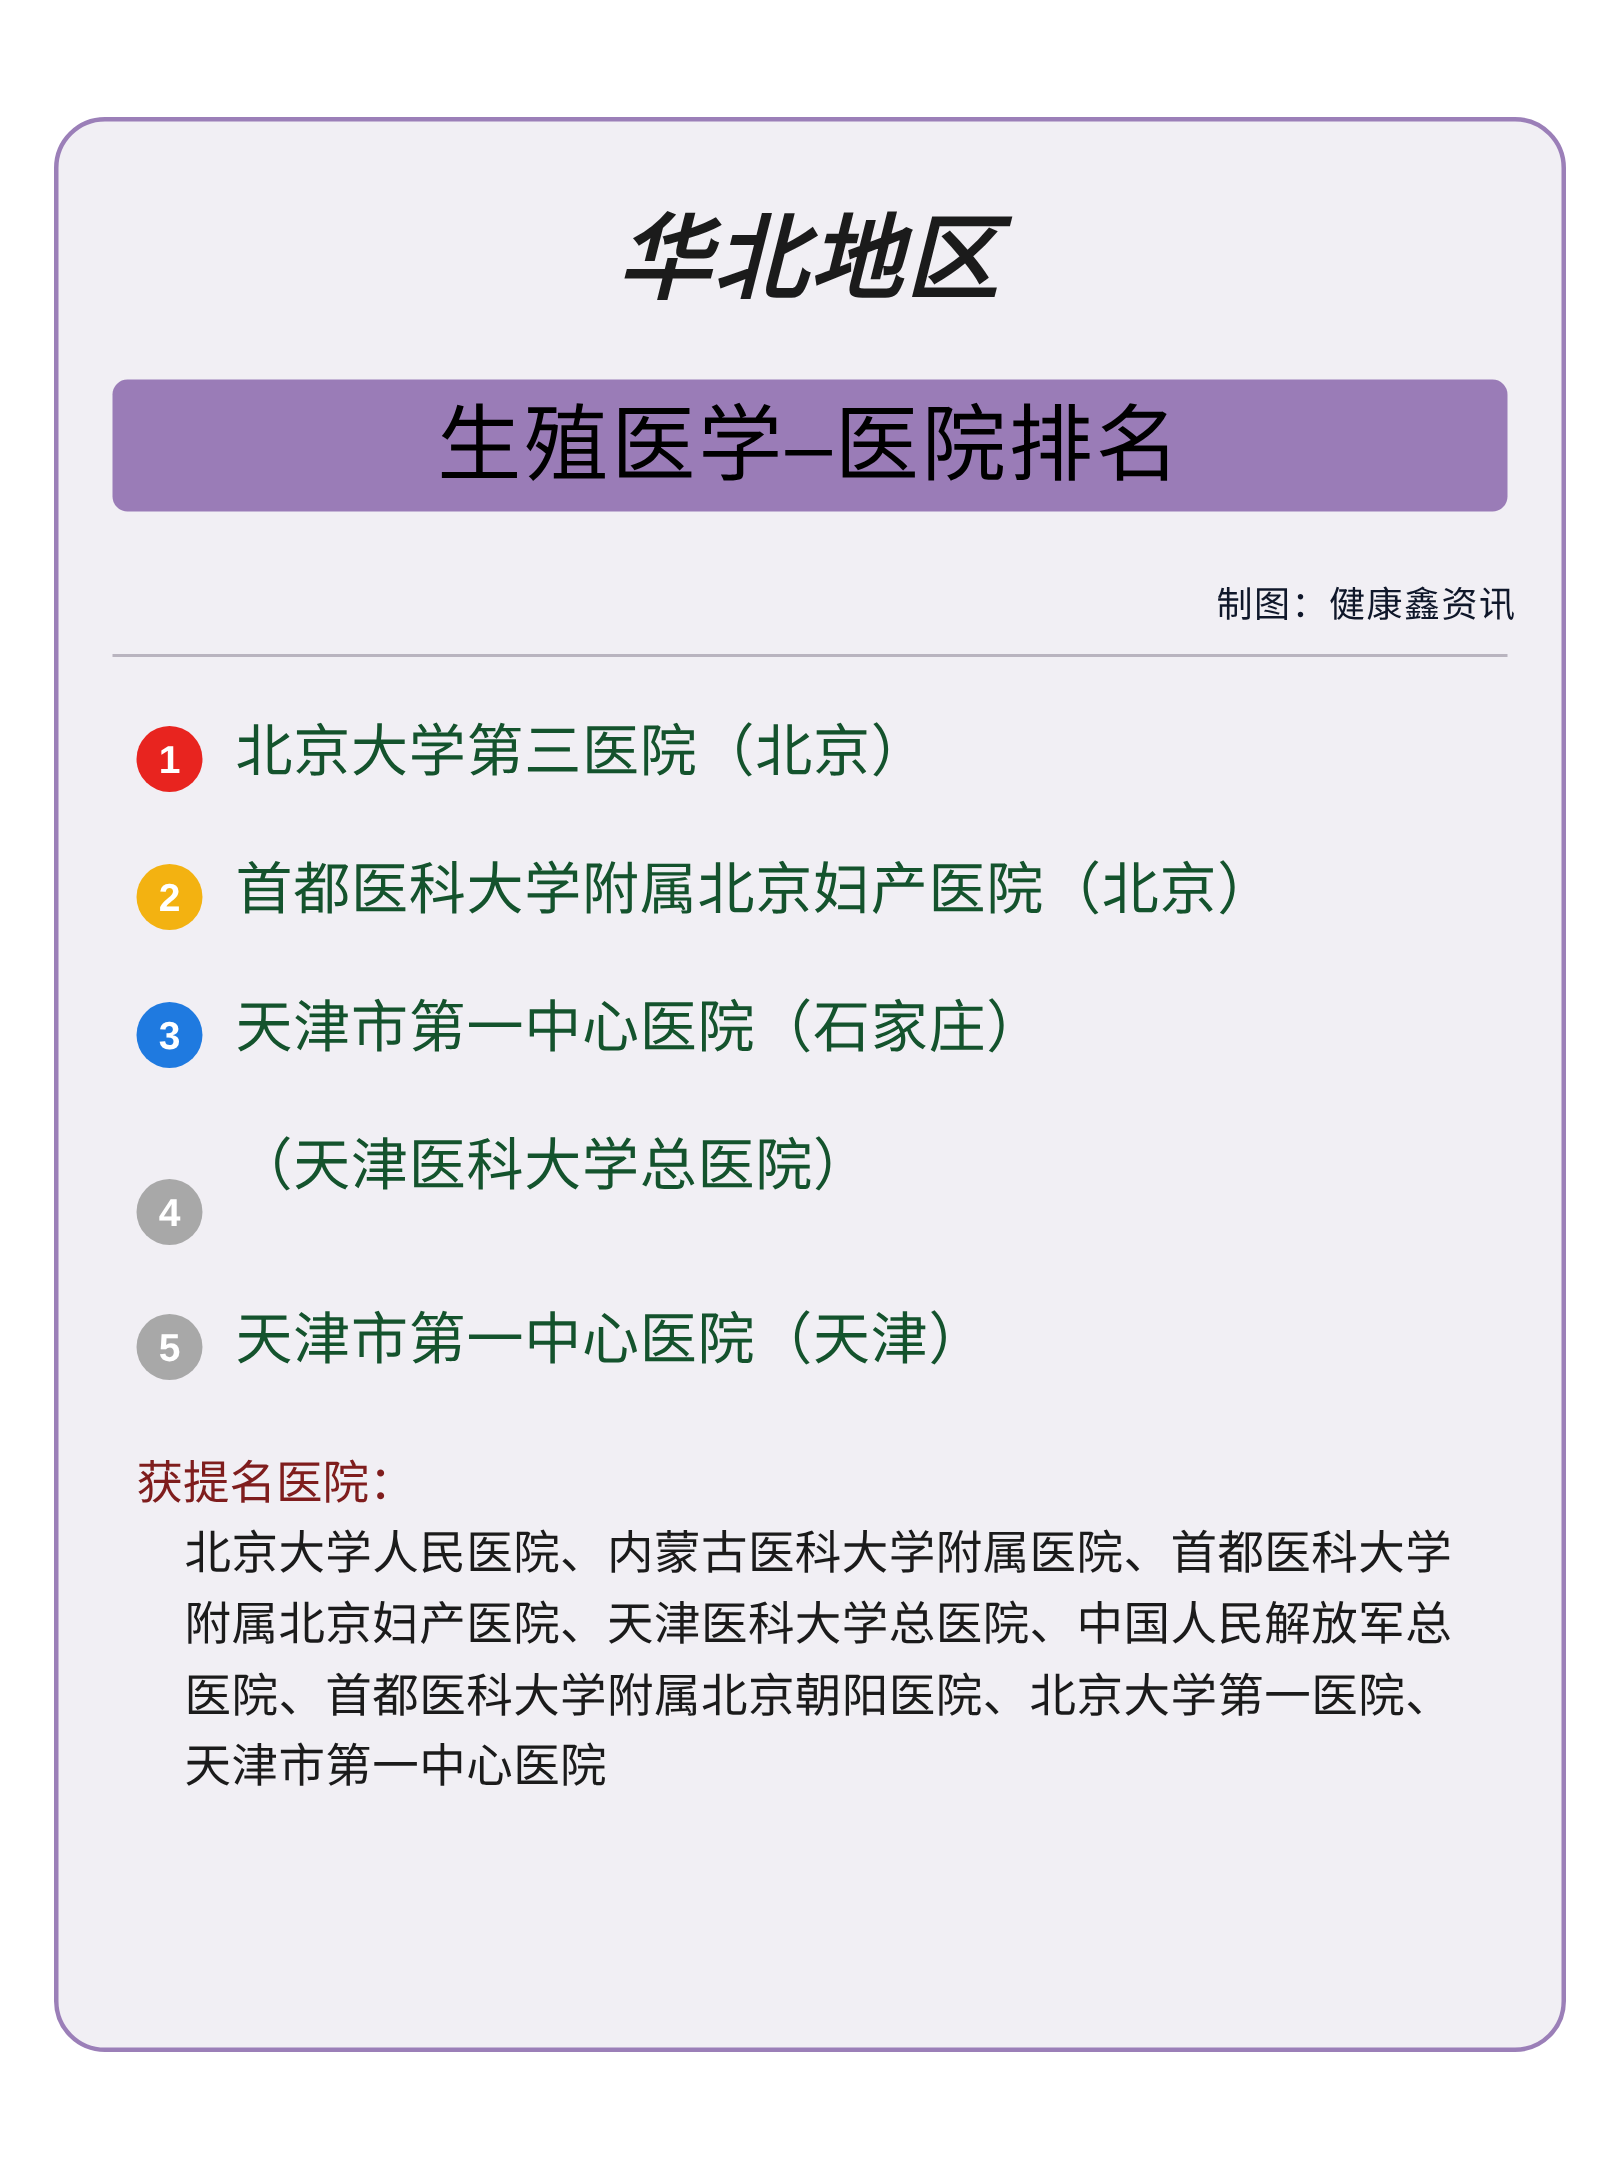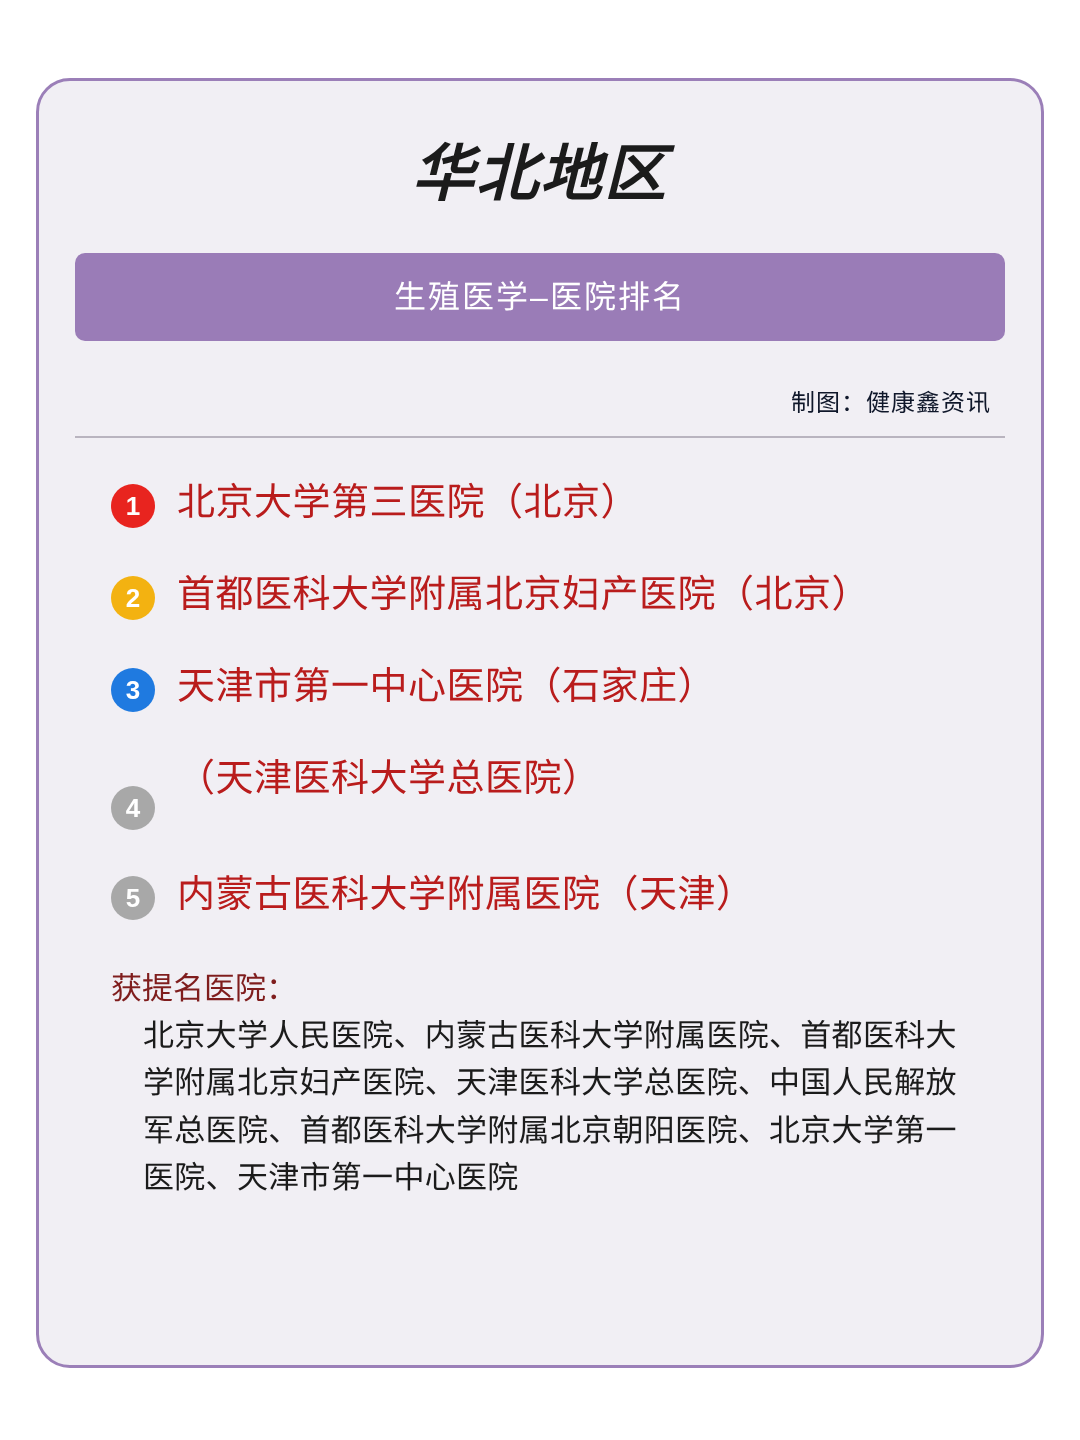--- a/index.html
+++ b/index.html
@@ -21,21 +21,21 @@
     width: 1008px;
     height: 1290px;
     box-sizing: border-box;
     background: #f1eff4;
     border: 3px solid #9b7fb8;
     border-radius: 34px;
     overflow: hidden;
   }
 
   .card-inner {
-    padding: 0 32px;
+    padding: 0 12px;
   }
 
   .title {
     text-align: center;
     font-size: 62px;
     line-height: 1;
     font-weight: bold;
     font-style: italic;
     color: #1b1b1b;
     letter-spacing: 2px;
@@ -47,22 +47,22 @@
     margin: 48px auto 0 auto;
     width: 930px;
     height: 88px;
     background: #9a7cb7;
     border-radius: 10px;
     display: flex;
     align-items: center;
     justify-content: center;
   }
   .subtitle-bar .subtitle-text {
-    color: #ffffff;
-    font-size: 32px;
+    color: #000000;
+    font-size: 56px;
     letter-spacing: 2px;
     line-height: 1;
   }
 
   .credit {
     margin-top: 42px;
     padding-right: 18px;
     text-align: right;
     font-size: 24px;
     color: #0f172a;
@@ -101,21 +101,21 @@
     align-items: center;
     justify-content: center;
     margin-right: 22px;
     margin-top: 8px;
     line-height: 1;
   }
 
   .rank-name {
     font-size: 38px;
     line-height: 1.42;
-    color: #b91c1c;
+    color: #14532d;
     letter-spacing: 0.5px;
   }
   .rank-name .line2 { display: block; }
 
   .rank-row.two-line .badge { margin-top: 34px; }
 
   .nominees {
     margin-top: 44px;
     padding-left: 40px;
     padding-right: 40px;
@@ -176,21 +176,21 @@
       <div class="rank-row two-line">
         <div class="badge" style="background:#a8a8a8">4</div>
         <div class="rank-name">
           <span class="line2">（天津医科大学总医院）</span>
         </div>
       </div>
 
       <div class="rank-row">
         <div class="badge" style="background:#a8a8a8">5</div>
         <div class="rank-name">
-          <span>内蒙古医科大学附属医院（天津）</span>
+          <span>天津市第一中心医院（天津）</span>
         </div>
       </div>
 
     </div>
 
     <div class="nominees">
       <div class="nominees-title">获提名医院：</div>
       <div class="nominees-body">北京大学人民医院、内蒙古医科大学附属医院、首都医科大学附属北京妇产医院、天津医科大学总医院、中国人民解放军总医院、首都医科大学附属北京朝阳医院、北京大学第一医院、天津市第一中心医院</div>
     </div>
 

